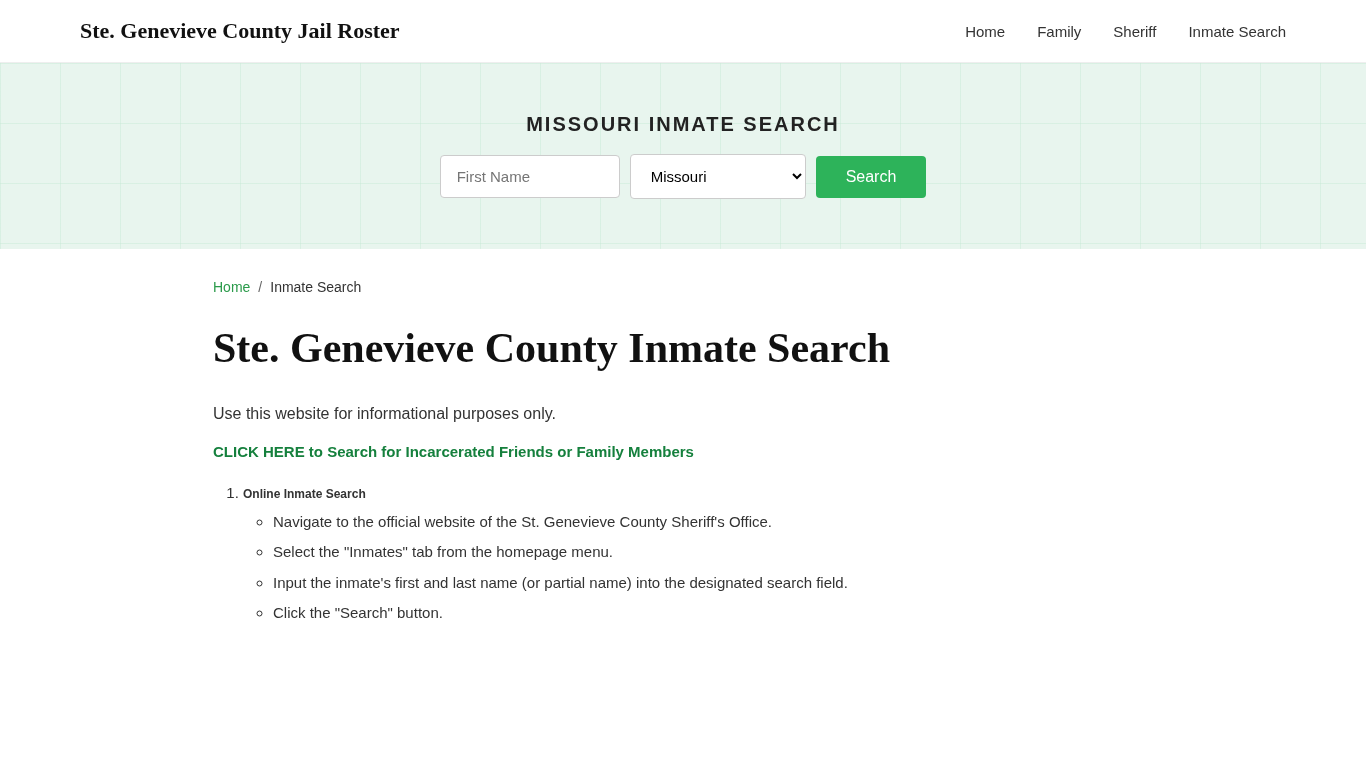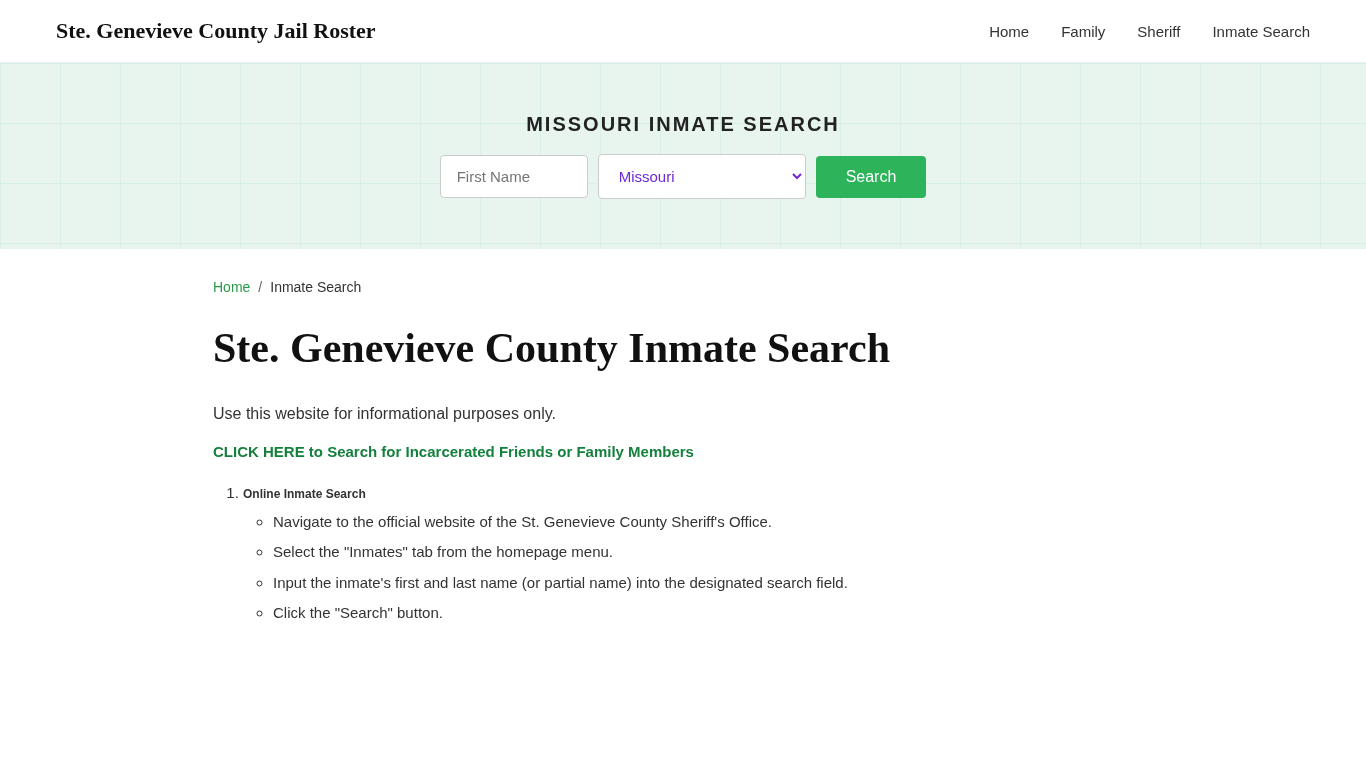--- a/index.html
+++ b/index.html
@@ -13,21 +13,21 @@
       font-size: 16px;
       color: #333;
       background: #fff;
     }
 
     
     .site-header {
       display: flex;
       align-items: center;
       justify-content: space-between;
-      padding: 18px 56px;
+      padding: 18px 80px;
       border-bottom: 1px solid #eee;
       background: #fff;
     }
 
     .site-title {
       font-size: 22px;
       font-weight: 900;
       color: #111;
       font-family: Georgia, serif;
     }
@@ -78,34 +78,34 @@
       align-items: center;
       gap: 10px;
       flex-wrap: wrap;
     }
 
     .search-input {
       padding: 12px 16px;
       border: 1px solid #ccc;
       border-radius: 4px;
       font-size: 15px;
-      width: 148px;
+      width: 180px;
       font-family: Arial, sans-serif;
       color: #999;
       background: #fff;
     }
 
     .state-select {
       padding: 12px 16px;
       border: 1px solid #ccc;
       border-radius: 4px;
       font-size: 15px;
-      width: 208px;
-      font-family: Arial, sans-serif;
-      color: #6d28d9;
+      width: 176px;
+      font-family: Arial, sans-serif;
+      color: #000000;
       background: #fff;
       cursor: pointer;
       appearance: auto;
     }
 
     .search-button {
       padding: 12px 30px;
       background-color: #2db35a;
       color: #fff;
       border: none;

